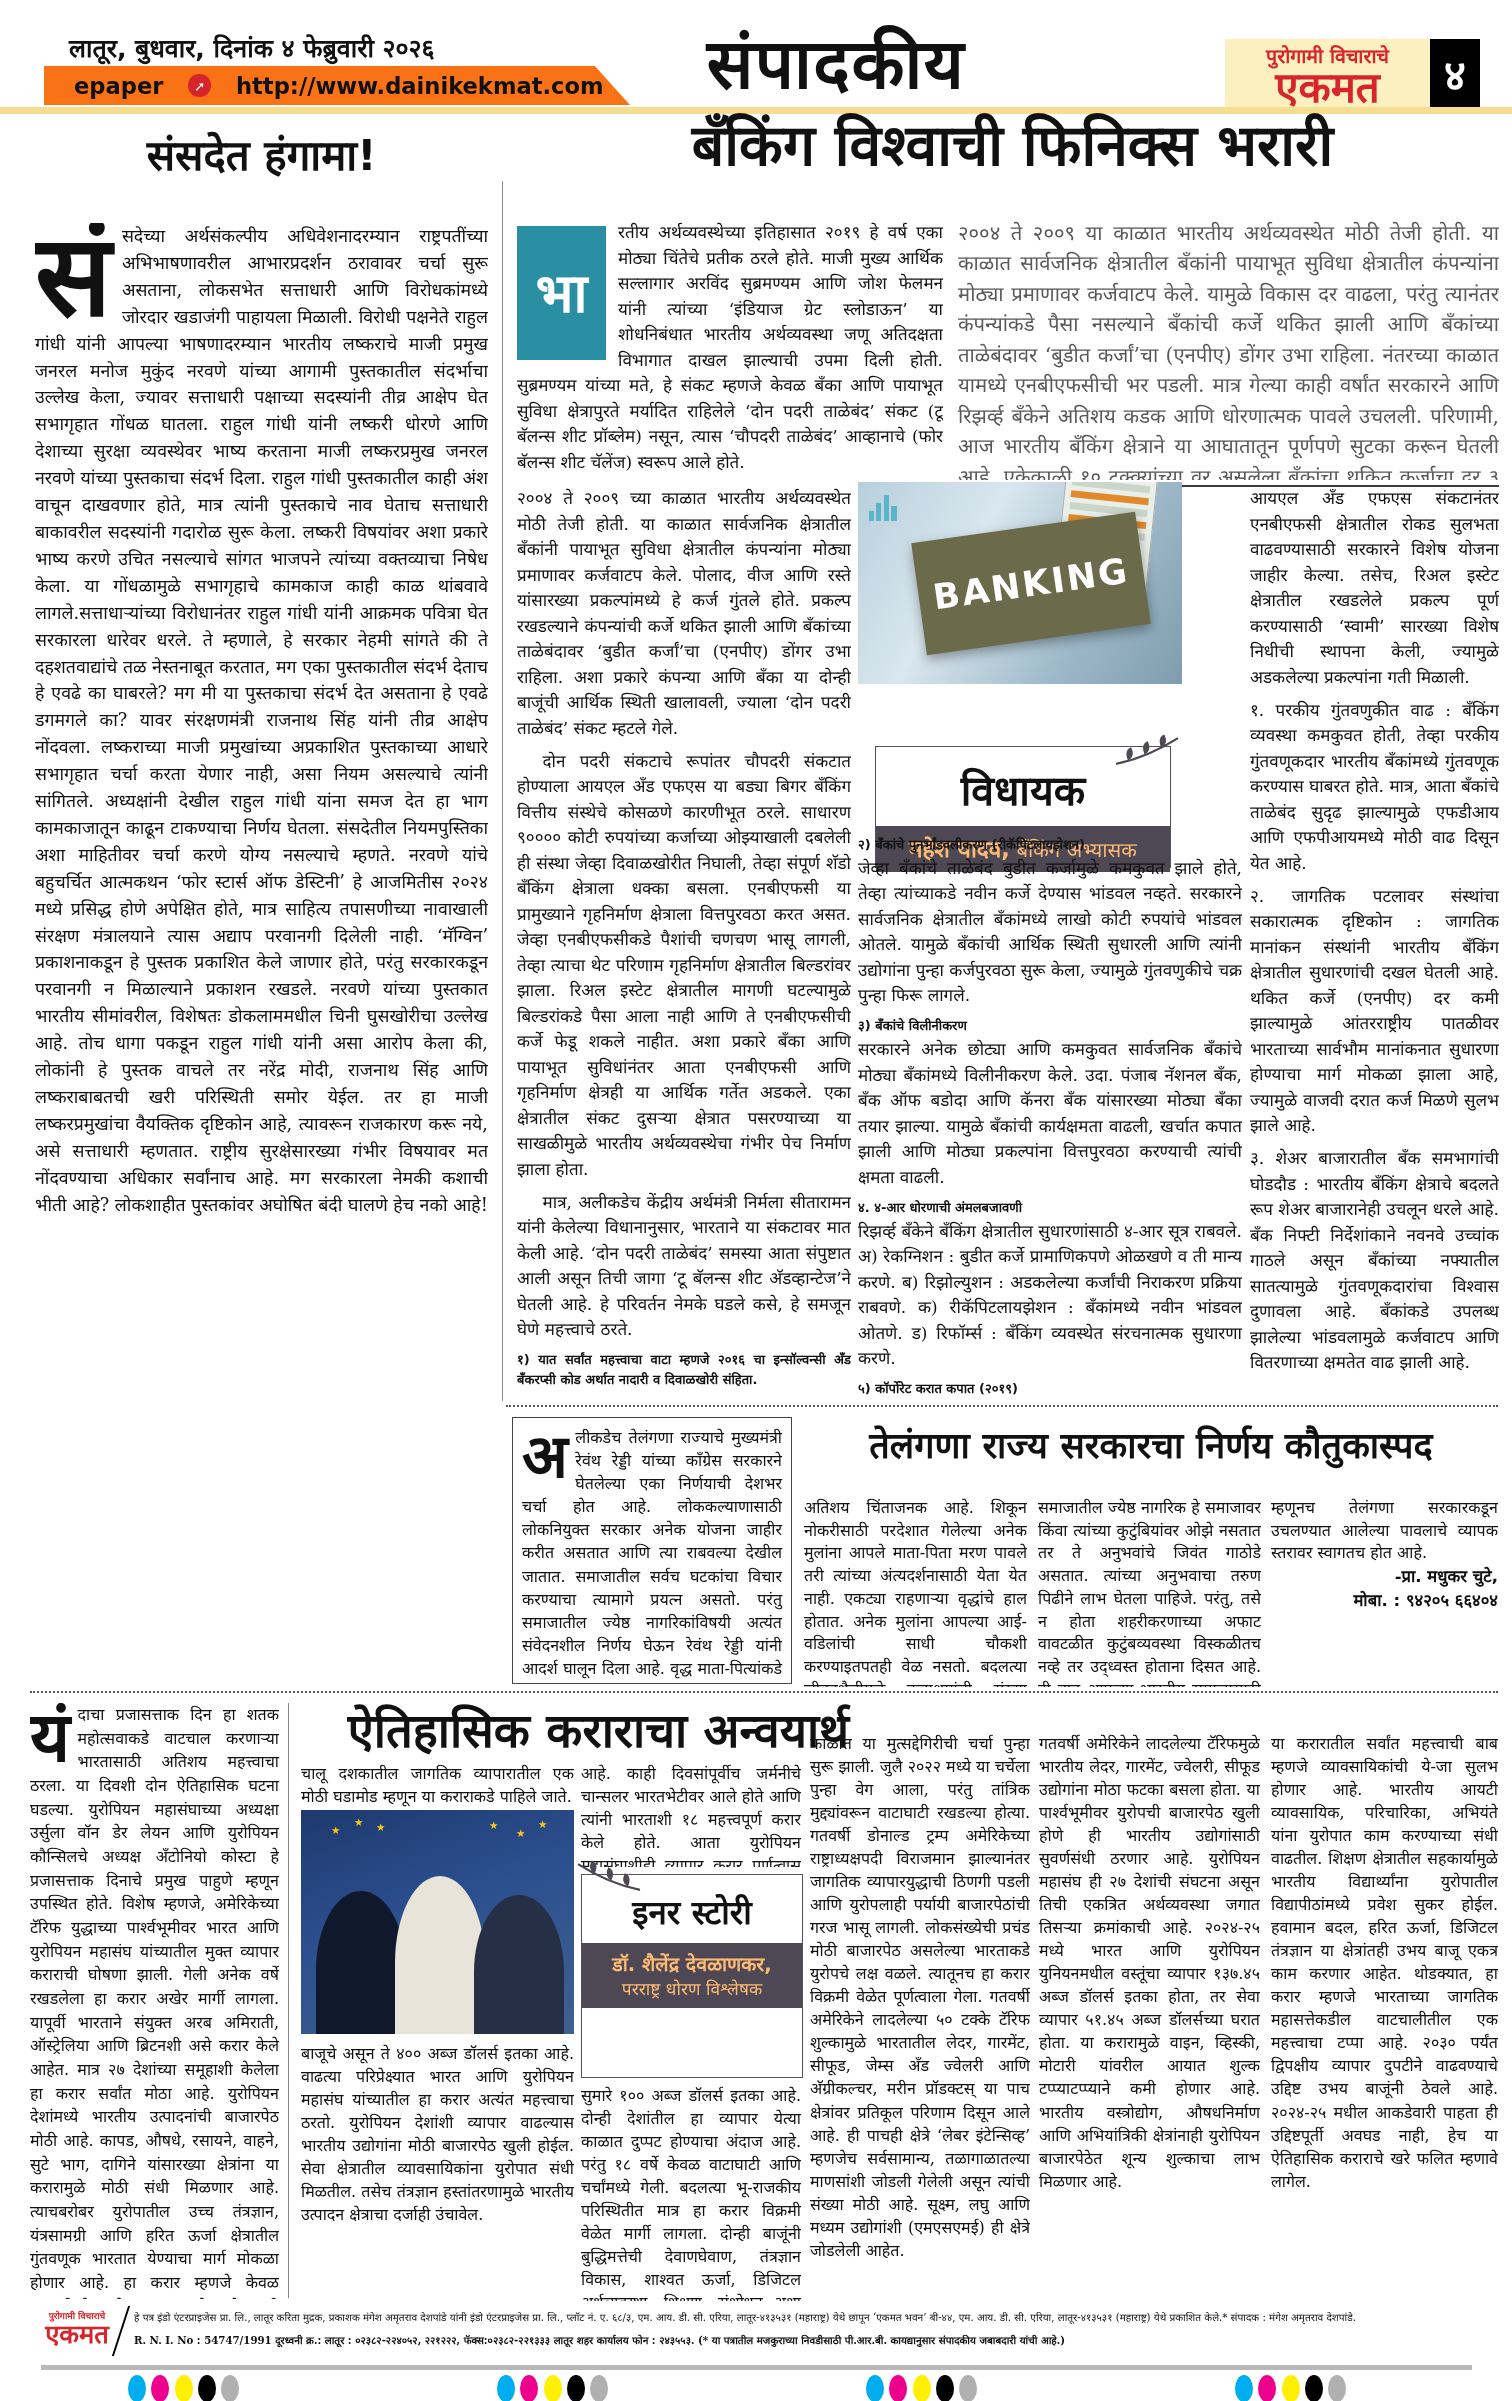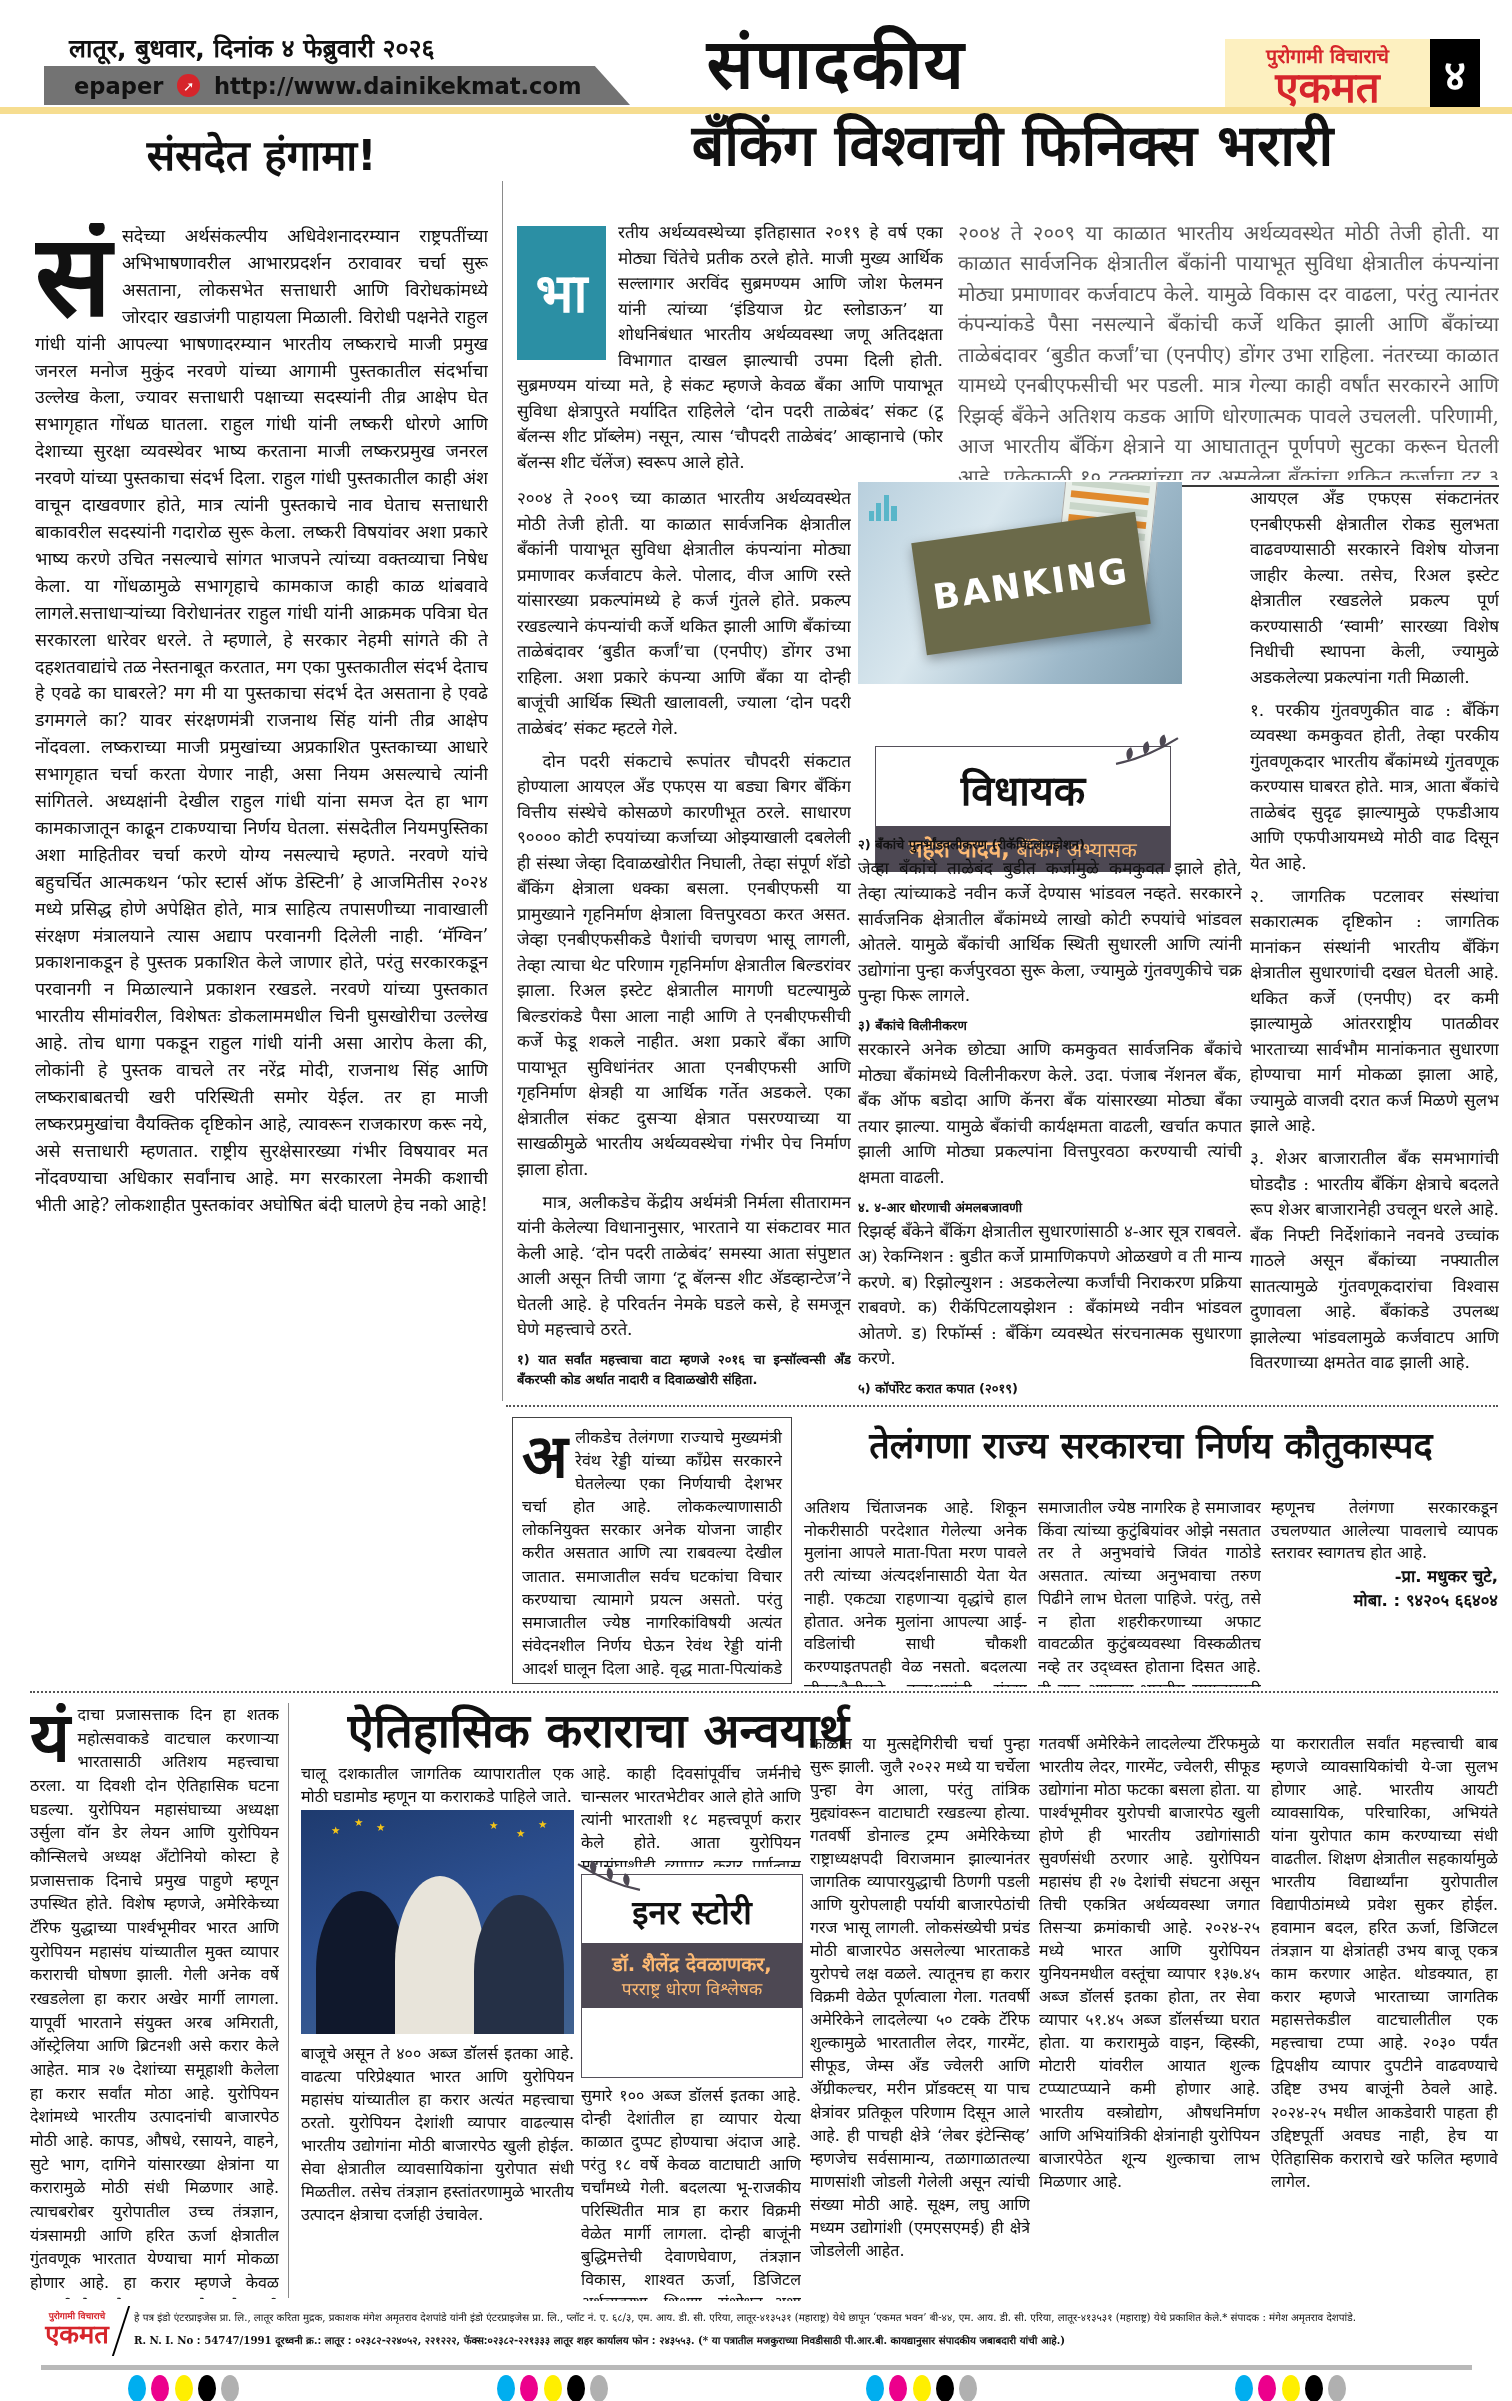--- a/index.html
+++ b/index.html
@@ -3,22 +3,22 @@
 <meta charset="utf-8">
 <style>
   html,body{margin:0;padding:0;}
   body{width:1512px;height:2401px;position:relative;background:#fff;
        font-family:"DejaVu Serif",serif;color:#111;overflow:hidden;}
   .abs{position:absolute;}
   .jus{text-align:justify;overflow:hidden;}
   .sans{font-family:"DejaVu Sans",sans-serif;}
   
   .dateline{left:69px;top:30px;font-size:25px;font-weight:bold;}
-  .epaper-bar{left:44px;top:66px;width:586px;height:39px;background:#737373;
-      clip-path:polygon(0 0,94% 0,100% 100%,0 100%);display:flex;align-items:center;gap:14px;
+  .epaper-bar{left:44px;top:66px;width:586px;height:39px;background:#f97316;
+      clip-path:polygon(0 0,94% 0,100% 100%,0 100%);display:flex;align-items:center;gap:25px;
       padding-left:30px;box-sizing:border-box;font-size:22.6px;font-weight:bold;
       font-family:"DejaVu Sans",sans-serif;}
   .epaper-icon{width:22.6px;height:22.6px;border-radius:50%;background:#d6252b;color:#fff;
       display:flex;align-items:center;justify-content:center;font-size:13.6px;}
   .section-title{left:625px;top:13.6px;width:422px;text-align:center;font-size:69px;
       font-weight:900;font-family:"DejaVu Sans",sans-serif;letter-spacing:1.5px;}
   .masthead{left:1225px;top:39px;width:205px;height:68px;background:#fdf0c0;text-align:center;
       color:#d6252b;font-family:"DejaVu Sans",sans-serif;}
   .masthead .tag{font-size:19.6px;font-weight:bold;margin-top:3px;}
   .masthead .name{font-size:42px;font-weight:900;line-height:.9;}

